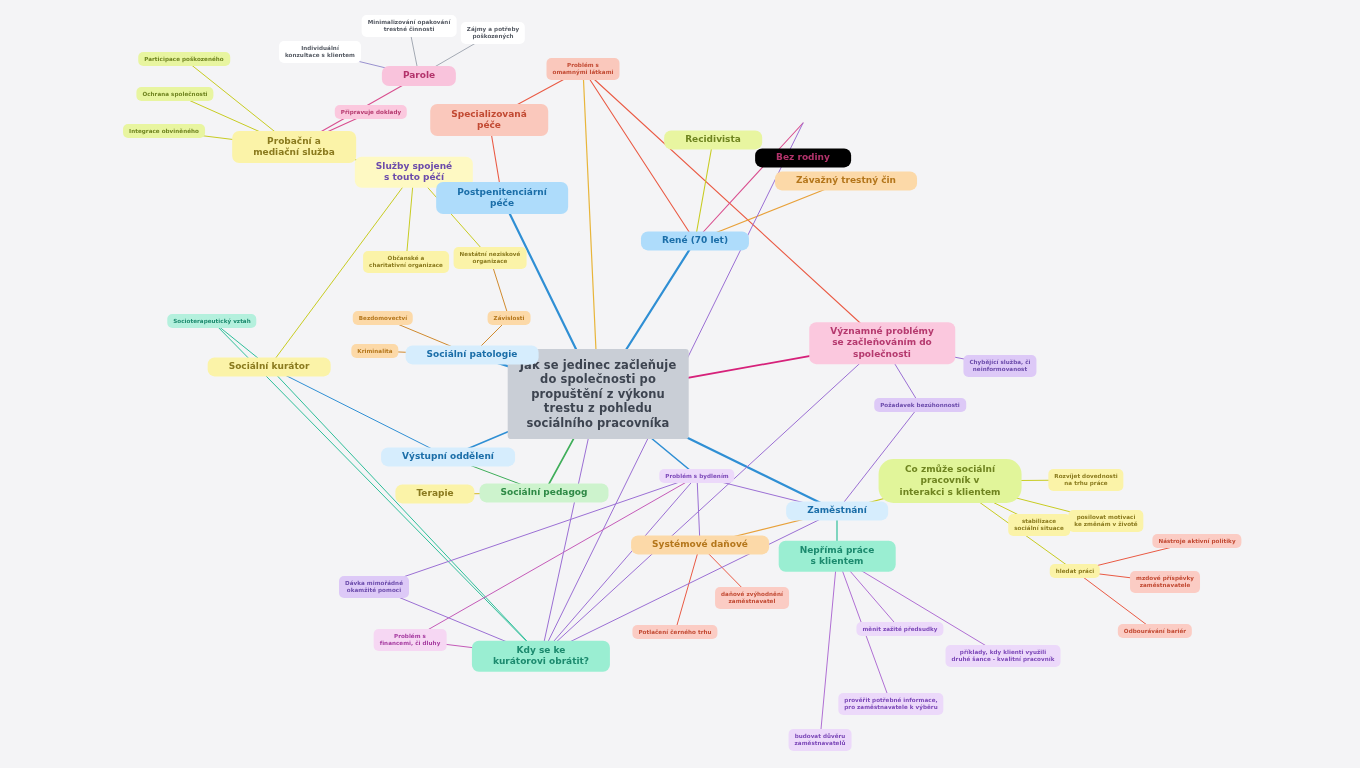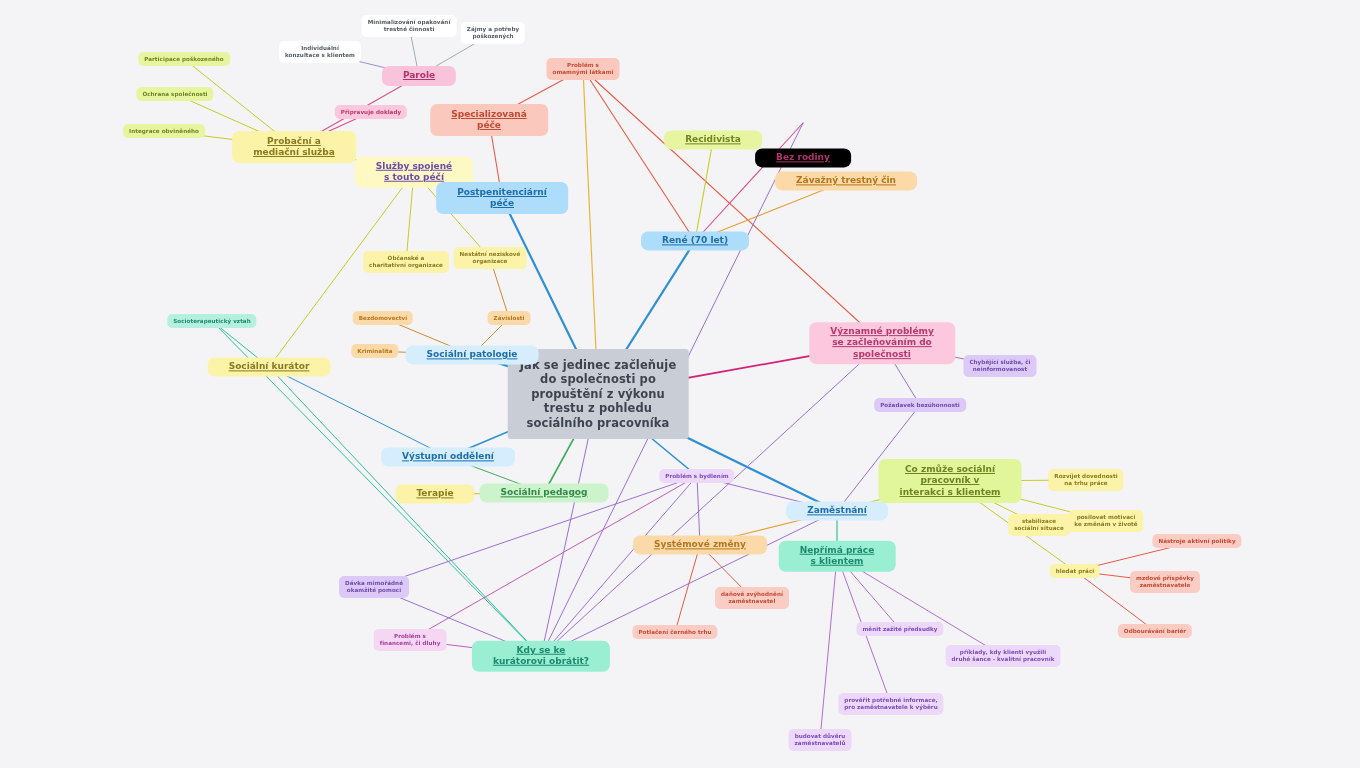--- a/index.html
+++ b/index.html
@@ -40,21 +40,20 @@
     font-weight: bold;
     border-radius: 3px;
     padding: 9px 12px;
     letter-spacing: 0.1px;
   }
   .lvl-2 {
     font-size: 9px;
     font-weight: bold;
     border-radius: 7px;
     padding: 4px 21px;
-    text-decoration: underline;
   }
   .lvl-3 {
     font-size: 5.6px;
     font-weight: bold;
     border-radius: 5px;
     padding: 3px 6px;
     letter-spacing: 0.05px;
   }
 </style>
 </head>
@@ -185,35 +184,35 @@
       <div class="node lvl-2" style="left: 837px; top: 511px; min-width: 58px; min-height: 18px; background: rgb(214, 237, 253); color: rgb(27, 110, 168); text-align: right;">Zaměstnání</div>
       <div class="node lvl-2" style="left: 837px; top: 556px; min-width: 66px; min-height: 30px; background: rgb(154, 238, 210); color: rgb(28, 138, 110);">Nepřímá práce
 s klientem</div>
       <div class="node lvl-3" style="left: 900px; top: 629px; min-width: 74px; min-height: 14px; background: rgb(236, 217, 250); color: rgb(124, 72, 184);">měnit zažité předsudky</div>
       <div class="node lvl-3" style="left: 1003px; top: 656px; min-width: 104px; min-height: 22px; background: rgb(236, 217, 250); color: rgb(124, 72, 184);">příklady, kdy klienti využili
 druhé šance - kvalitní pracovník</div>
       <div class="node lvl-3" style="left: 891px; top: 704px; min-width: 100px; min-height: 22px; background: rgb(236, 217, 250); color: rgb(124, 72, 184);">prověřit potřebné informace,
 pro zaměstnavatele k výběru</div>
       <div class="node lvl-3" style="left: 820px; top: 740px; min-width: 62px; min-height: 22px; background: rgb(236, 217, 250); color: rgb(124, 72, 184);">budovat důvěru
 zaměstnavatelů</div>
-      <div class="node lvl-2" style="left: 950px; top: 481px; min-width: 88px; min-height: 44px; background: rgb(225, 245, 154); color: rgb(111, 132, 32);">Co zmůže sociální
+      <div class="node lvl-2" style="left: 950px; top: 481px; min-width: 88px; min-height: 44px; background: rgb(225, 245, 154); color: rgb(111, 132, 32); border-radius: 15px;">Co zmůže sociální
 pracovník v
 interakci s klientem</div>
       <div class="node lvl-3" style="left: 1086px; top: 480px; min-width: 62px; min-height: 22px; background: rgb(251, 243, 168); color: rgb(138, 122, 30);">Rozvíjet dovednosti
 na trhu práce</div>
       <div class="node lvl-3" style="left: 1106px; top: 521px; min-width: 66px; min-height: 22px; background: rgb(251, 243, 168); color: rgb(138, 122, 30);">posilovat motivaci
 ke změnám v životě</div>
       <div class="node lvl-3" style="left: 1039px; top: 525px; min-width: 52px; min-height: 22px; background: rgb(251, 243, 168); color: rgb(138, 122, 30);">stabilizace
 sociální situace</div>
       <div class="node lvl-3" style="left: 1075px; top: 571px; min-width: 44px; min-height: 14px; background: rgb(251, 243, 168); color: rgb(138, 122, 30);">hledat práci</div>
       <div class="node lvl-3" style="left: 1197px; top: 541px; min-width: 76px; min-height: 14px; background: rgb(251, 204, 196); color: rgb(194, 74, 51);">Nástroje aktivní politiky</div>
       <div class="node lvl-3" style="left: 1165px; top: 582px; min-width: 62px; min-height: 22px; background: rgb(251, 204, 196); color: rgb(194, 74, 51);">mzdové příspěvky
 zaměstnavatele</div>
       <div class="node lvl-3" style="left: 1155px; top: 631px; min-width: 66px; min-height: 14px; background: rgb(251, 204, 196); color: rgb(194, 74, 51);">Odbourávání bariér</div>
-      <div class="node lvl-2" style="left: 700px; top: 545px; min-width: 76px; min-height: 17px; background: rgb(252, 217, 168); color: rgb(180, 118, 27);">Systémové změny</div>
+      <div class="node lvl-2" style="left: 700px; top: 545px; min-width: 76px; min-height: 17px; background: rgb(252, 217, 168); color: rgb(180, 118, 27);">Systémové daňové</div>
       <div class="node lvl-3" style="left: 752px; top: 598px; min-width: 62px; min-height: 22px; background: rgb(251, 204, 196); color: rgb(194, 74, 51);">daňové zvýhodnění
 zaměstnavatel</div>
       <div class="node lvl-3" style="left: 675px; top: 632px; min-width: 72px; min-height: 14px; background: rgb(251, 204, 196); color: rgb(194, 74, 51);">Potlačení černého trhu</div>
       <div class="node lvl-3" style="left: 697px; top: 476px; min-width: 68px; min-height: 14px; background: rgb(236, 217, 250); color: rgb(124, 72, 184);">Problém s bydlením</div>
       <div class="node lvl-2" style="left: 541px; top: 656px; min-width: 84px; min-height: 30px; background: rgb(154, 238, 210); color: rgb(28, 138, 110);">Kdy se ke
 kurátorovi obrátit?</div>
       <div class="node lvl-3" style="left: 374px; top: 587px; min-width: 64px; min-height: 22px; background: rgb(221, 201, 247); color: rgb(107, 75, 171);">Dávka mimořádné
 okamžité pomoci</div>
       <div class="node lvl-3" style="left: 410px; top: 640px; min-width: 62px; min-height: 22px; background: rgb(246, 215, 243); color: rgb(166, 59, 160);">Problém s
 financemi, či dluhy</div>

